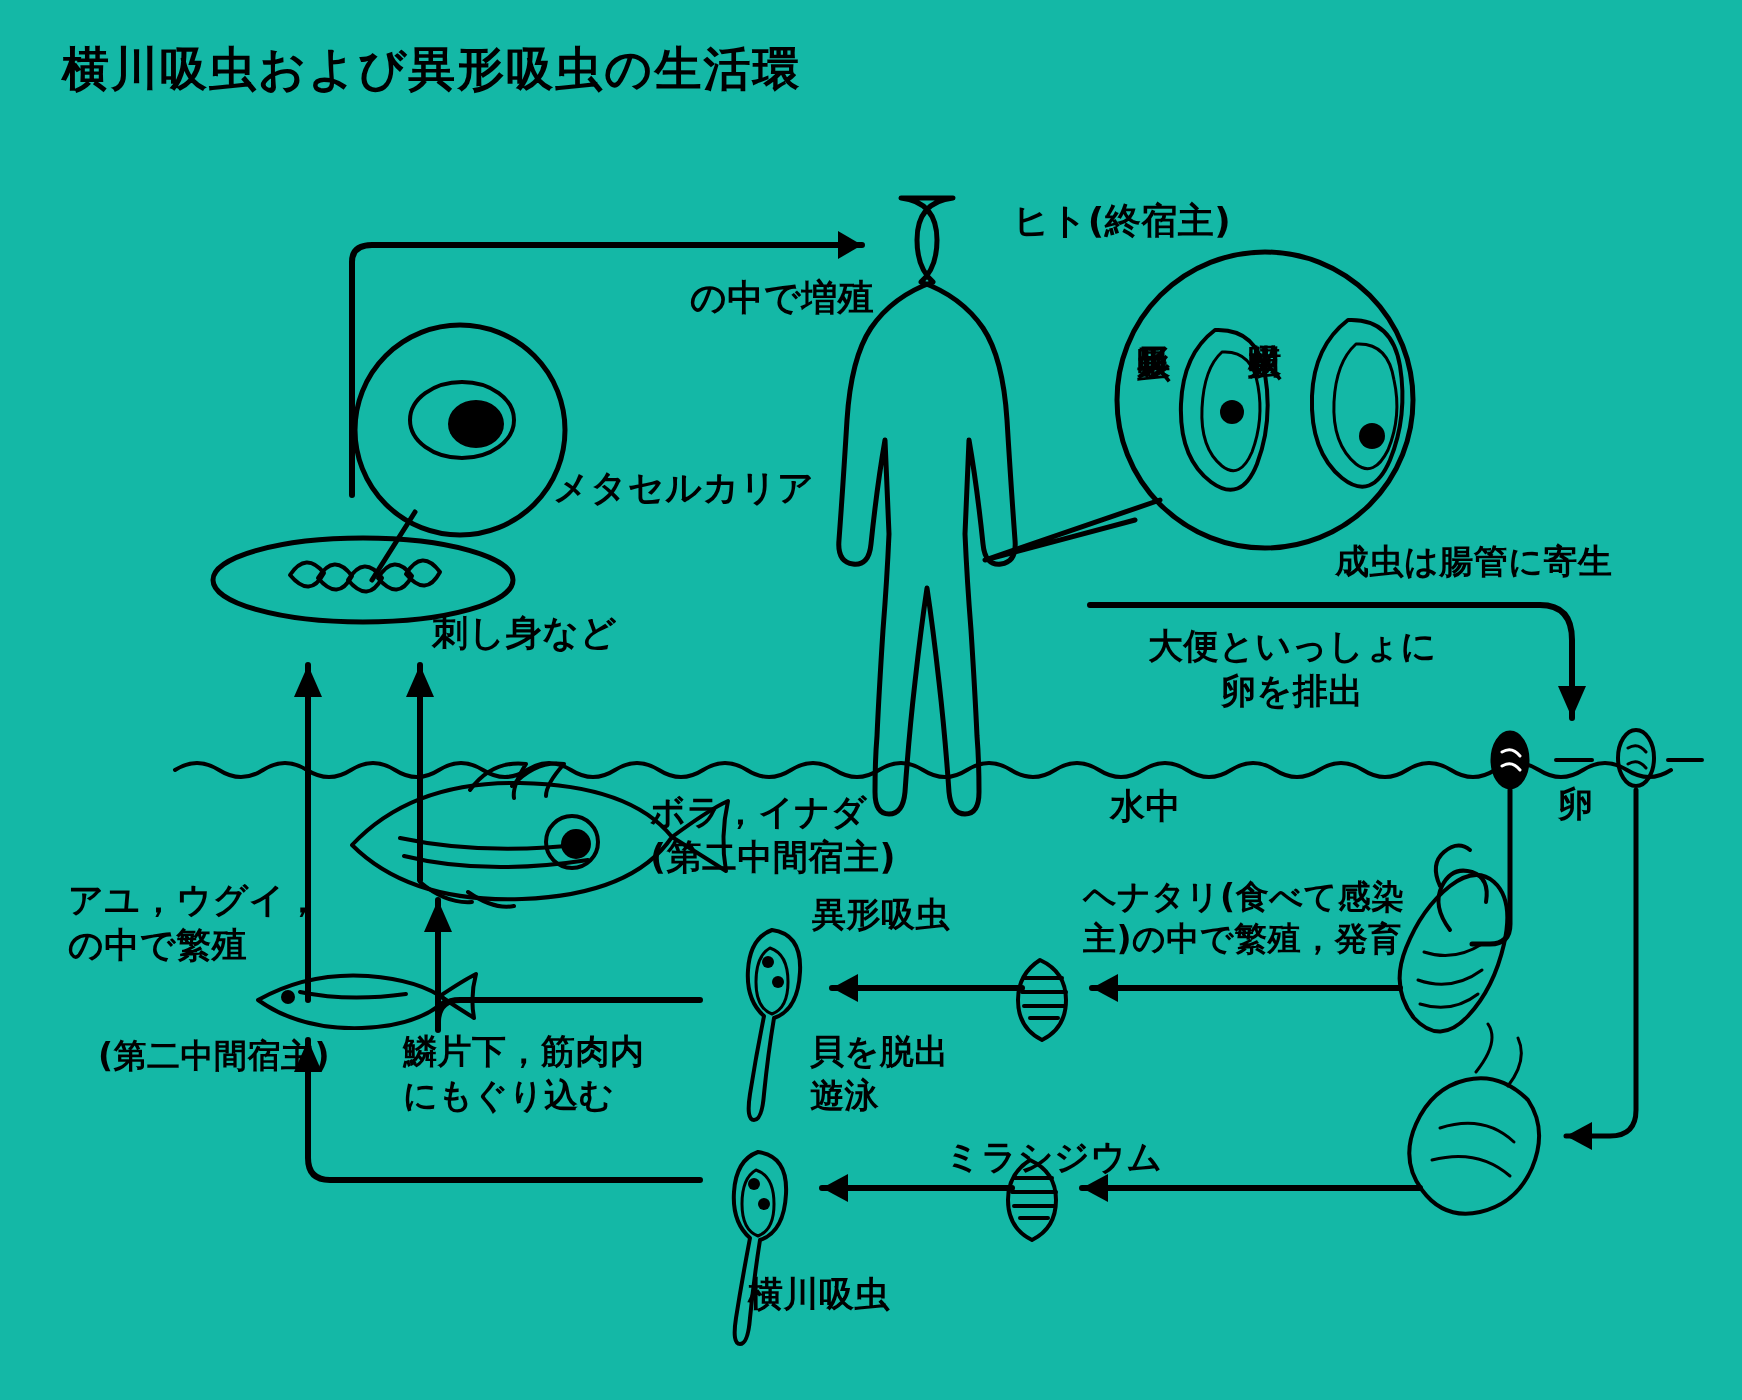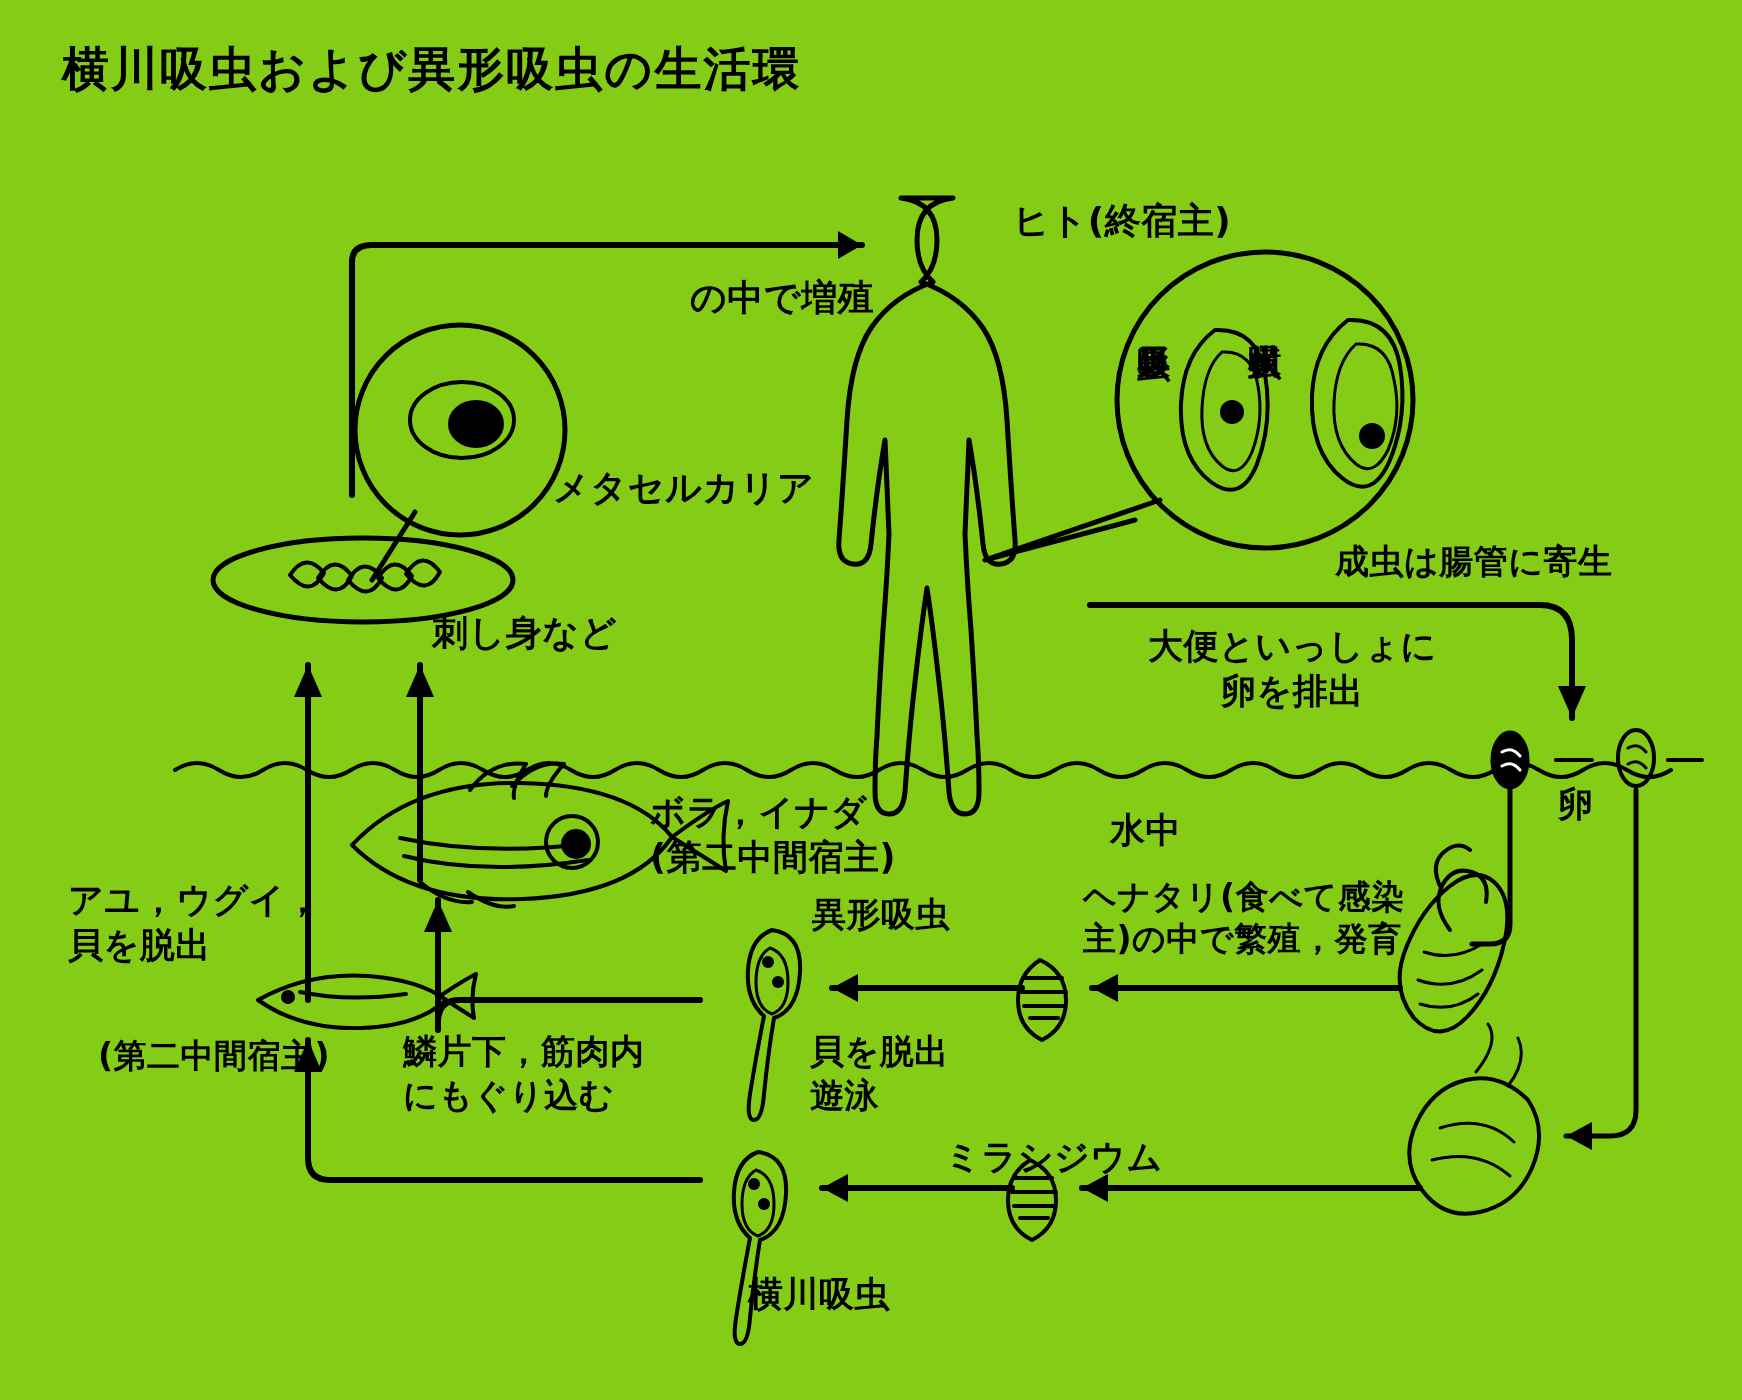--- a/index.html
+++ b/index.html
@@ -4,21 +4,21 @@
 <style>
   html, body {
     margin: 0;
     padding: 0;
     background: #ffffff;
   }
   #page {
     position: relative;
     width: 1742px;
     height: 1400px;
-    background: #84cc16;
+    background: #14b8a6;
     overflow: hidden;
     font-family: "DejaVu Sans", "Liberation Sans", sans-serif;
     color: #000000;
   }
   .lbl {
     position: absolute;
     font-weight: bold;
     color: #000;
     line-height: 1.28;
     white-space: pre-line;
@@ -209,32 +209,32 @@
 
   <div class="lbl" style="left:553px; top:465px; font-size:36px;">メタセルカリア</div>
 
   <div class="lbl" style="left:432px; top:610px; font-size:36px;">刺し身など</div>
 
   <div class="lbl" style="left:1148px; top:624px; font-size:35px; text-align:center;">大便といっしょに
 卵を排出</div>
 
   <div class="lbl" style="left:1558px; top:782px; font-size:35px;">卵</div>
 
-  <div class="lbl" style="left:1110px; top:808px; font-size:35px;">水中</div>
+  <div class="lbl" style="left:1110px; top:784px; font-size:35px;">水中</div>
 
   <div class="lbl" style="left:1083px; top:876px; font-size:33px;">ヘナタリ(食べて感染
 主)の中で繁殖，発育</div>
 
   <div class="lbl" style="left:650px; top:790px; font-size:35px;">ボラ，イナダ
 (第二中間宿主)</div>
 
   <div class="lbl" style="left:812px; top:893px; font-size:34px;">異形吸虫</div>
 
   <div class="lbl" style="left:68px; top:878px; font-size:35px;">アユ，ウグイ，
-貝を脱出</div>
+の中で繁殖</div>
 
   <div class="lbl" style="left:98px; top:1035px; font-size:33px;">(第二中間宿主)</div>
 
   <div class="lbl" style="left:403px; top:1030px; font-size:34px;">鱗片下，筋肉内
 にもぐり込む</div>
 
   <div class="lbl" style="left:810px; top:1030px; font-size:34px;">貝を脱出
 遊泳</div>
 
   <div class="lbl" style="left:945px; top:1095px; font-size:35px;margin-top:40px;">ミラシジウム</div>

